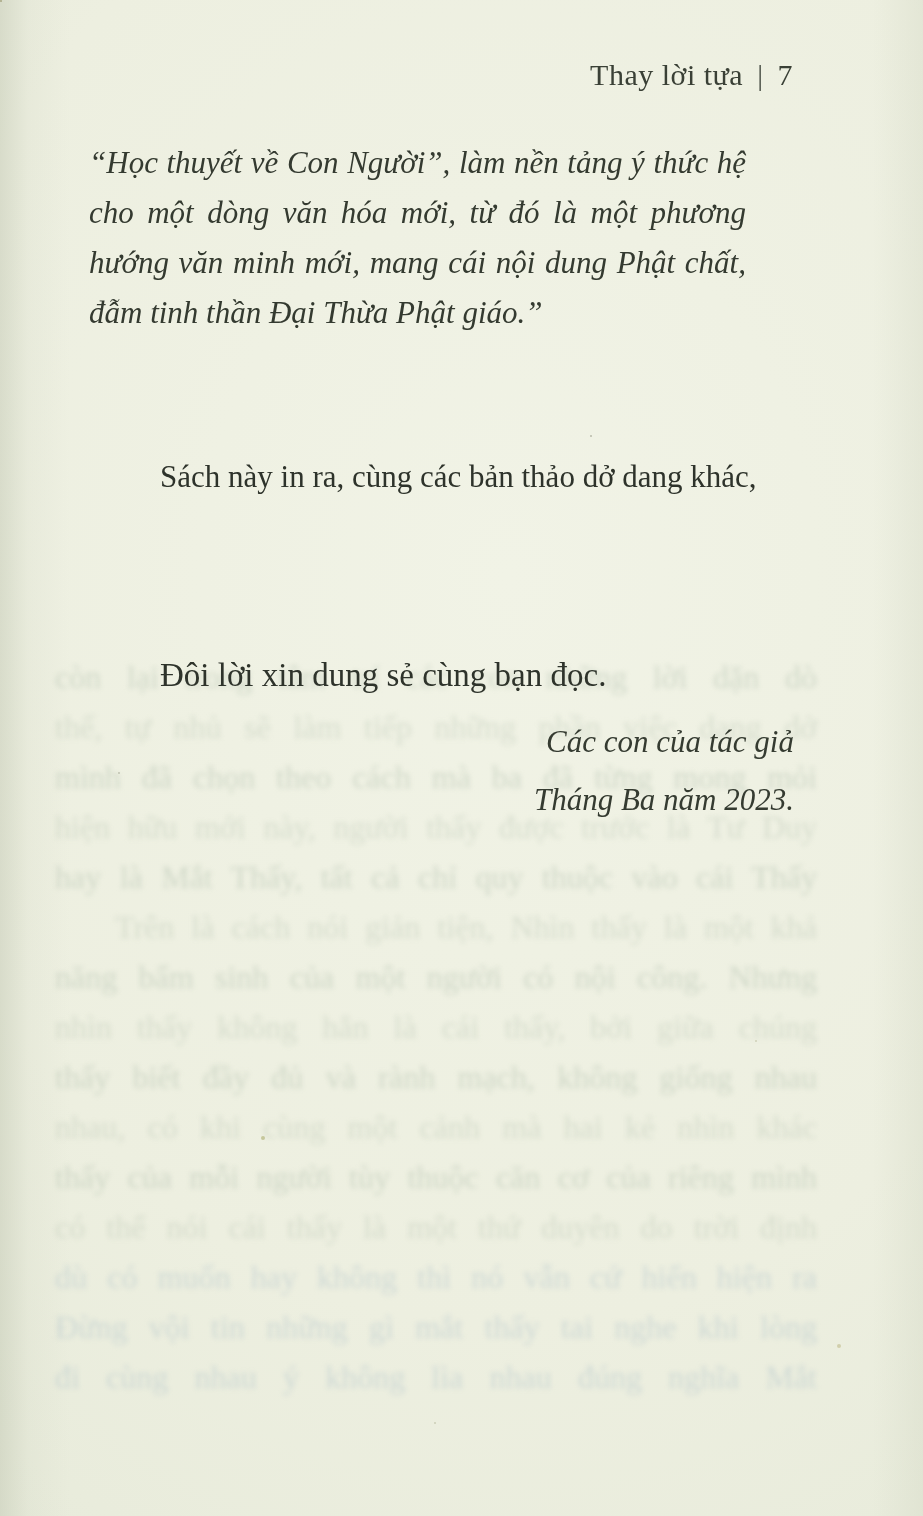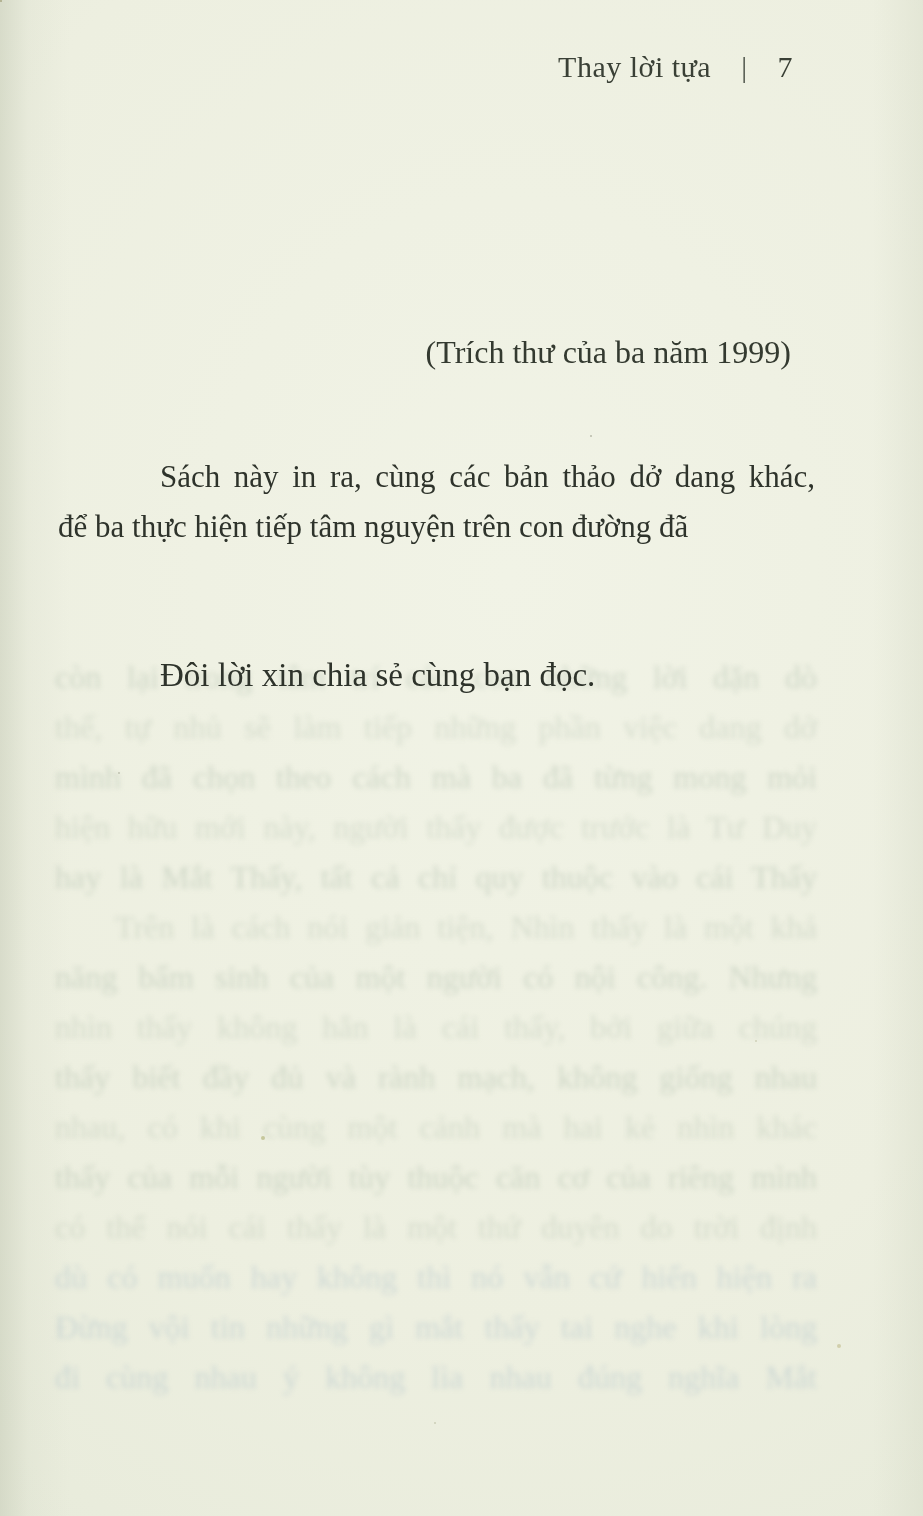--- a/index.html
+++ b/index.html
@@ -16,25 +16,25 @@
     color: #2e332b;
     background:
       linear-gradient(90deg, rgba(190,196,175,0.45) 0px, rgba(190,196,175,0.12) 28px, rgba(190,196,175,0) 70px),
       linear-gradient(270deg, rgba(205,210,190,0.30) 0px, rgba(205,210,190,0) 50px),
       radial-gradient(ellipse 120% 90% at 55% 38%, #f1f3e6 0%, #edefe0 55%, #e5e9d8 100%);
   }
 
   
   .header {
     position: absolute;
-    top: 50px;
+    top: 58px;
     right: 130px;
     display: flex;
     align-items: flex-end;
-    gap: 30px;
+    gap: 14px;
     font-size: 30px;
     letter-spacing: 0.5px;
     color: #3a4036;
   }
   .header .divider { color: #4a5046; font-size: 29px; }
 
   
   .quote {
     position: absolute;
     left: 89px;
@@ -152,25 +152,33 @@
     <div class="gline">nhìn thấy không hẳn là cái thấy, bởi giữa chúng</div>
     <div class="gline">thấy biết đầy đủ và rành mạch, không giống nhau</div>
     <div class="gline">nhau, có khi cùng một cảnh mà hai kẻ nhìn khác</div>
     <div class="gline">thấy của mỗi người tùy thuộc căn cơ của riêng mình</div>
     <div class="gline">có thể nói cái thấy là một thứ duyên do trời định</div>
     <div class="gline">dù có muốn hay không thì nó vẫn cứ hiển hiện ra</div>
     <div class="gline">Đừng vội tin những gì mắt thấy tai nghe khi lòng</div>
     <div class="gline">đi cùng nhau ý không lìa nhau đúng nghĩa Mắt</div>
   </div>
 
+  <div class="quote">
+    <div class="line">“Học thuyết về Con Người”, làm nền tảng ý thức hệ</div>
+    <div class="line">cho một dòng văn hóa mới, từ đó là một phương</div>
+    <div class="line">hướng văn minh mới, mang cái nội dung Phật chất,</div>
+    <div class="line">đẫm tinh thần Đại Thừa Phật giáo.”</div>
+  </div>
 
-  <div class="attribution">(Trích thư của ba năm 1999)</div>
 
   <div class="para1">
     <div class="line">Sách này in ra, cùng các bản thảo dở dang khác,</div>
-    <div class="line">để ba thực hiện tiếp tâm nguyện trên con đường đã</div>
   </div>
 
-  <div class="para2">Đôi lời xin chia sẻ cùng bạn đọc.</div>
+  <div class="para2">Đôi lời xin dung sẻ cùng bạn đọc.</div>
 
+  <div class="signature">
+    <div>Các con của tác giả</div>
+    <div>Tháng Ba năm 2023.</div>
+  </div>
 
   <div class="specks"></div>
 </div>
 
 </body></html>

